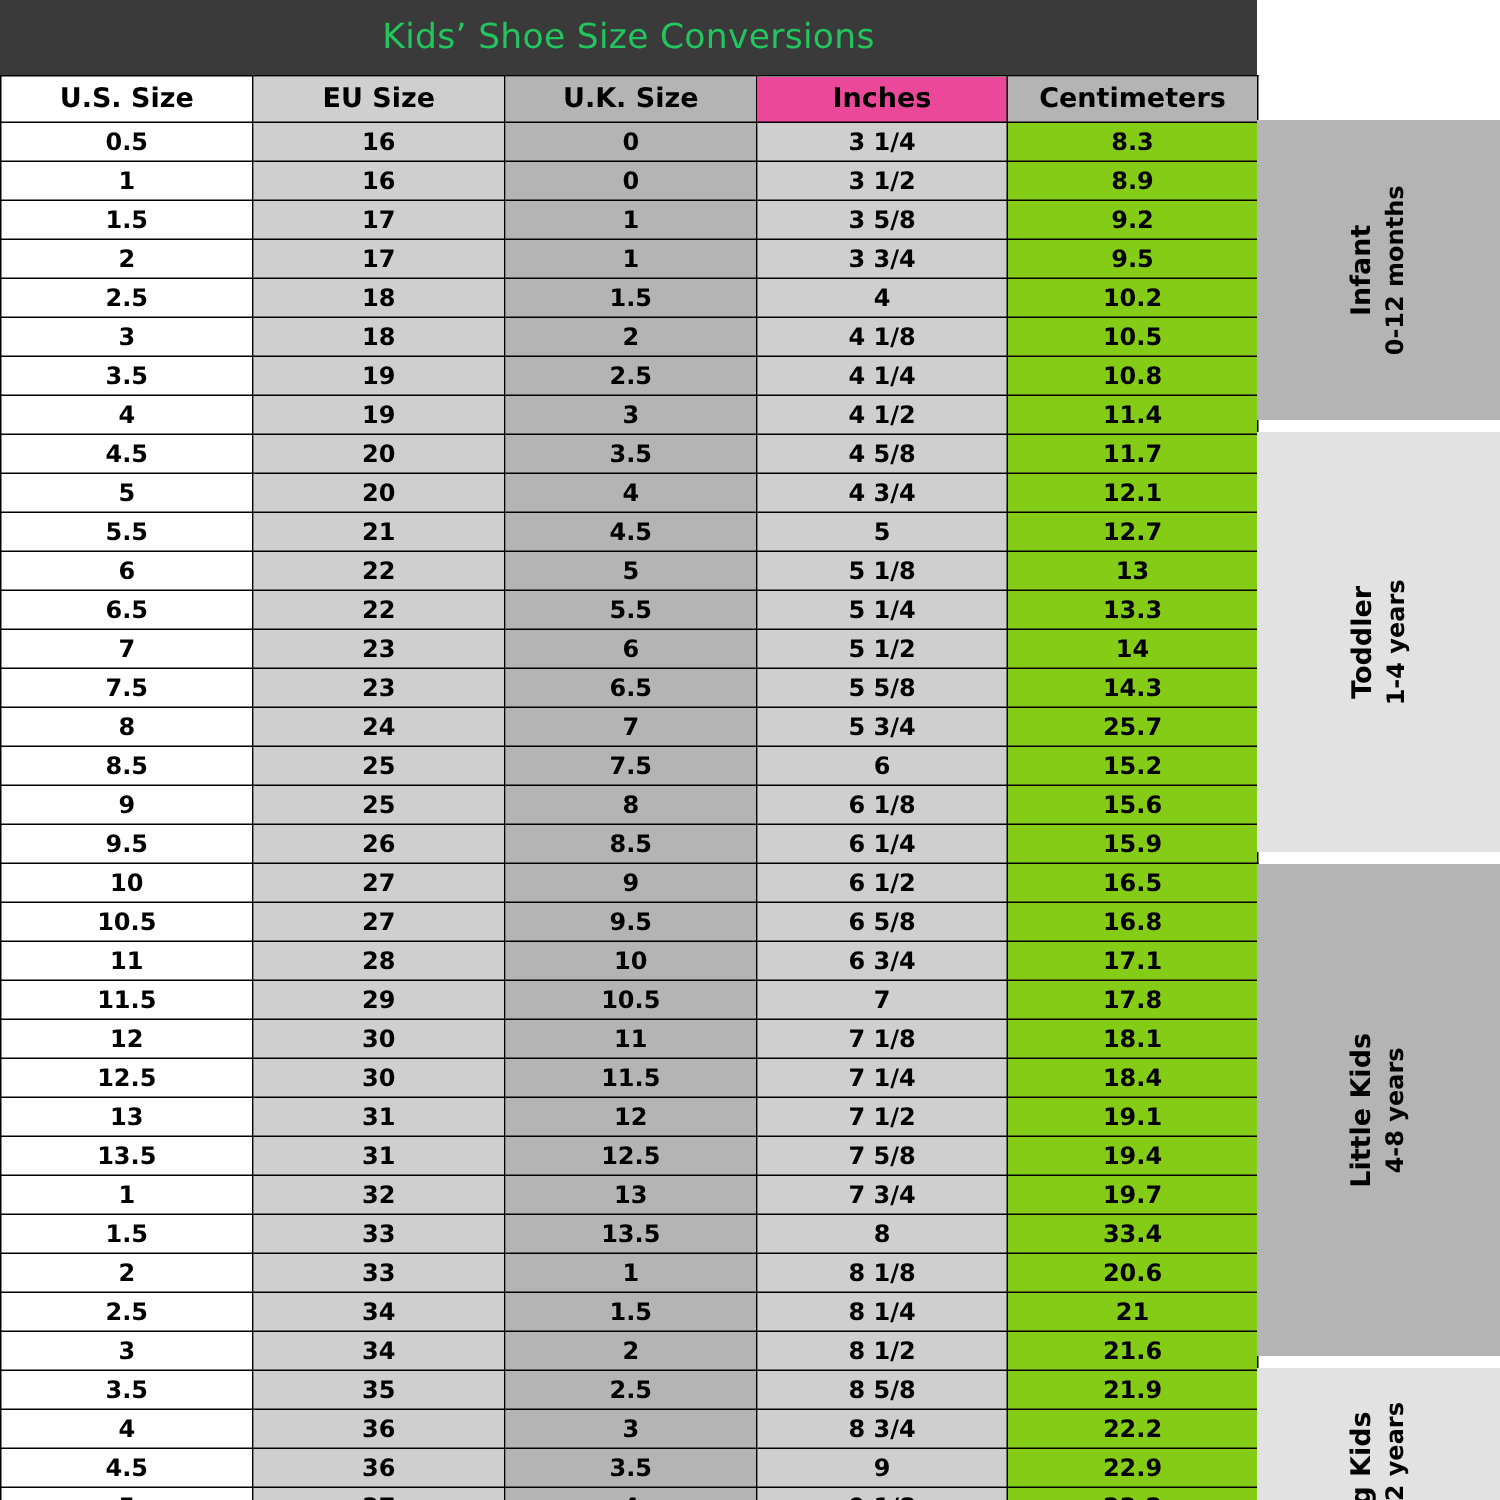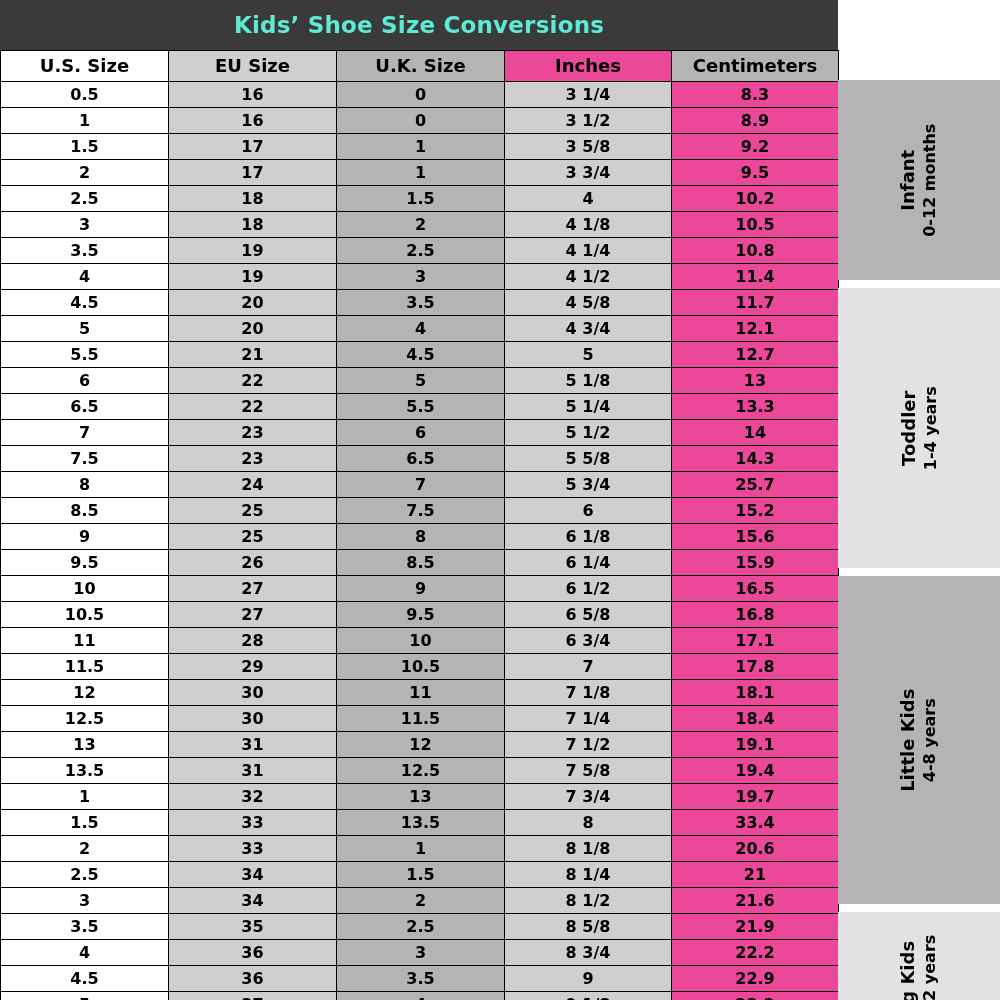--- a/index.html
+++ b/index.html
@@ -22,23 +22,23 @@
     position: absolute;
     left: 0; top: 0;
     width: 838px;
     height: 50px;
     background: #3a3a3a;
     display: flex;
     align-items: center;
     justify-content: center;
   }
   .title-bar .title-text {
-    color: #5eead4;
+    color: #22c55e;
     font-size: 23px;
-    font-weight: bold;
+    font-weight: normal;
     letter-spacing: 0.2px;
     font-family: "DejaVu Sans", sans-serif;
   }
   .title-right-blank {
     position: absolute;
     left: 838px; top: 0;
     width: 162px; height: 50px;
     background: #ffffff;
   }
 
@@ -78,21 +78,21 @@
   th.h-us { background: #ffffff; margin-top: 43px; }
   th.h-eu { background: #cfcfcf; margin-left: 40px; }
   th.h-uk { background: #b4b4b4; }
   th.h-in { background: #ec4899; }
   th.h-cm { background: #b4b4b4; }
 
   td.col-us { background: #ffffff; }
   td.col-eu { background: #cfcfcf; }
   td.col-uk { background: #b4b4b4; }
   td.col-in { background: #cfcfcf; }
-  td.col-cm { background: #ec4899; margin-left: 20px; }
+  td.col-cm { background: #84cc16; margin-left: 20px; }
 
   
   .bands {
     position: absolute;
     left: 838px;
     top: 80px;
     width: 162px;
   }
   .band {
     position: absolute;

